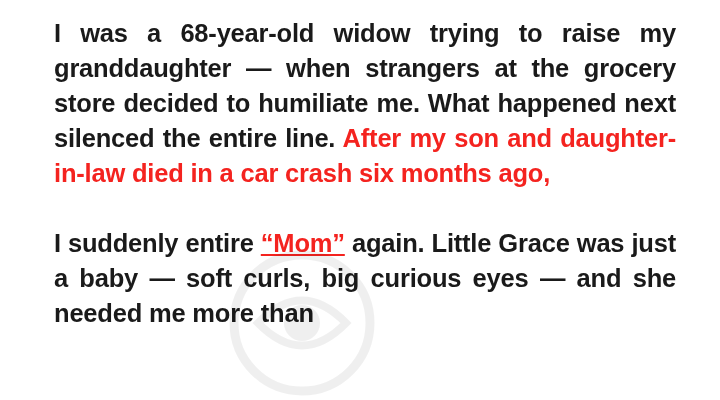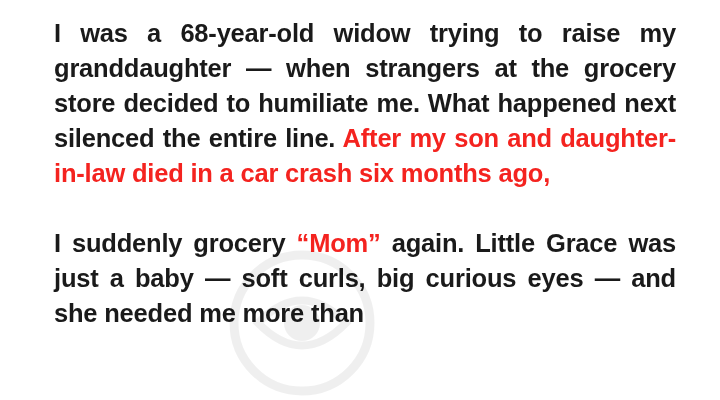--- a/index.html
+++ b/index.html
@@ -42,36 +42,37 @@
     text-align-last: left;
   }
   .para + .para {
     margin-top: 35px;
   }
   .hl-red {
     color: #f4231f;
   }
   .quote {
     color: #f4231f;
+    text-decoration: underline;
   }
 </style>
 </head>
 <body>
 
 <div id="page">
 
   <div class="watermark">
     <svg viewBox="0 0 180 150" width="180" height="150" aria-hidden="true">
       <circle cx="90" cy="75" r="68" fill="none" stroke="#000000" stroke-width="9"></circle>
       <path d="M46 75 Q90 30 134 75 Q90 120 46 75 Z" fill="none" stroke="#000000" stroke-width="8"></path>
       <circle cx="90" cy="75" r="18" fill="#000000"></circle>
     </svg>
   </div>
 
   <p class="para justify">
     <span>I was a 68-year-old widow trying to raise my granddaughter — when strangers at the grocery store decided to humiliate me. What happened next silenced the entire line. </span><span class="hl-red">After my son and daughter-in-law died in a car crash six months ago,</span>
   </p>
 
   <p class="para justify">
-    <span>I suddenly grocery </span><span class="quote">“Mom”</span><span> again. Little Grace was just a baby — soft curls, big curious eyes — and she needed me more than</span>
+    <span>I suddenly entire </span><span class="quote">“Mom”</span><span> again. Little Grace was just a baby — soft curls, big curious eyes — and she needed me more than</span>
   </p>
 
 </div>
 
 </body></html>

